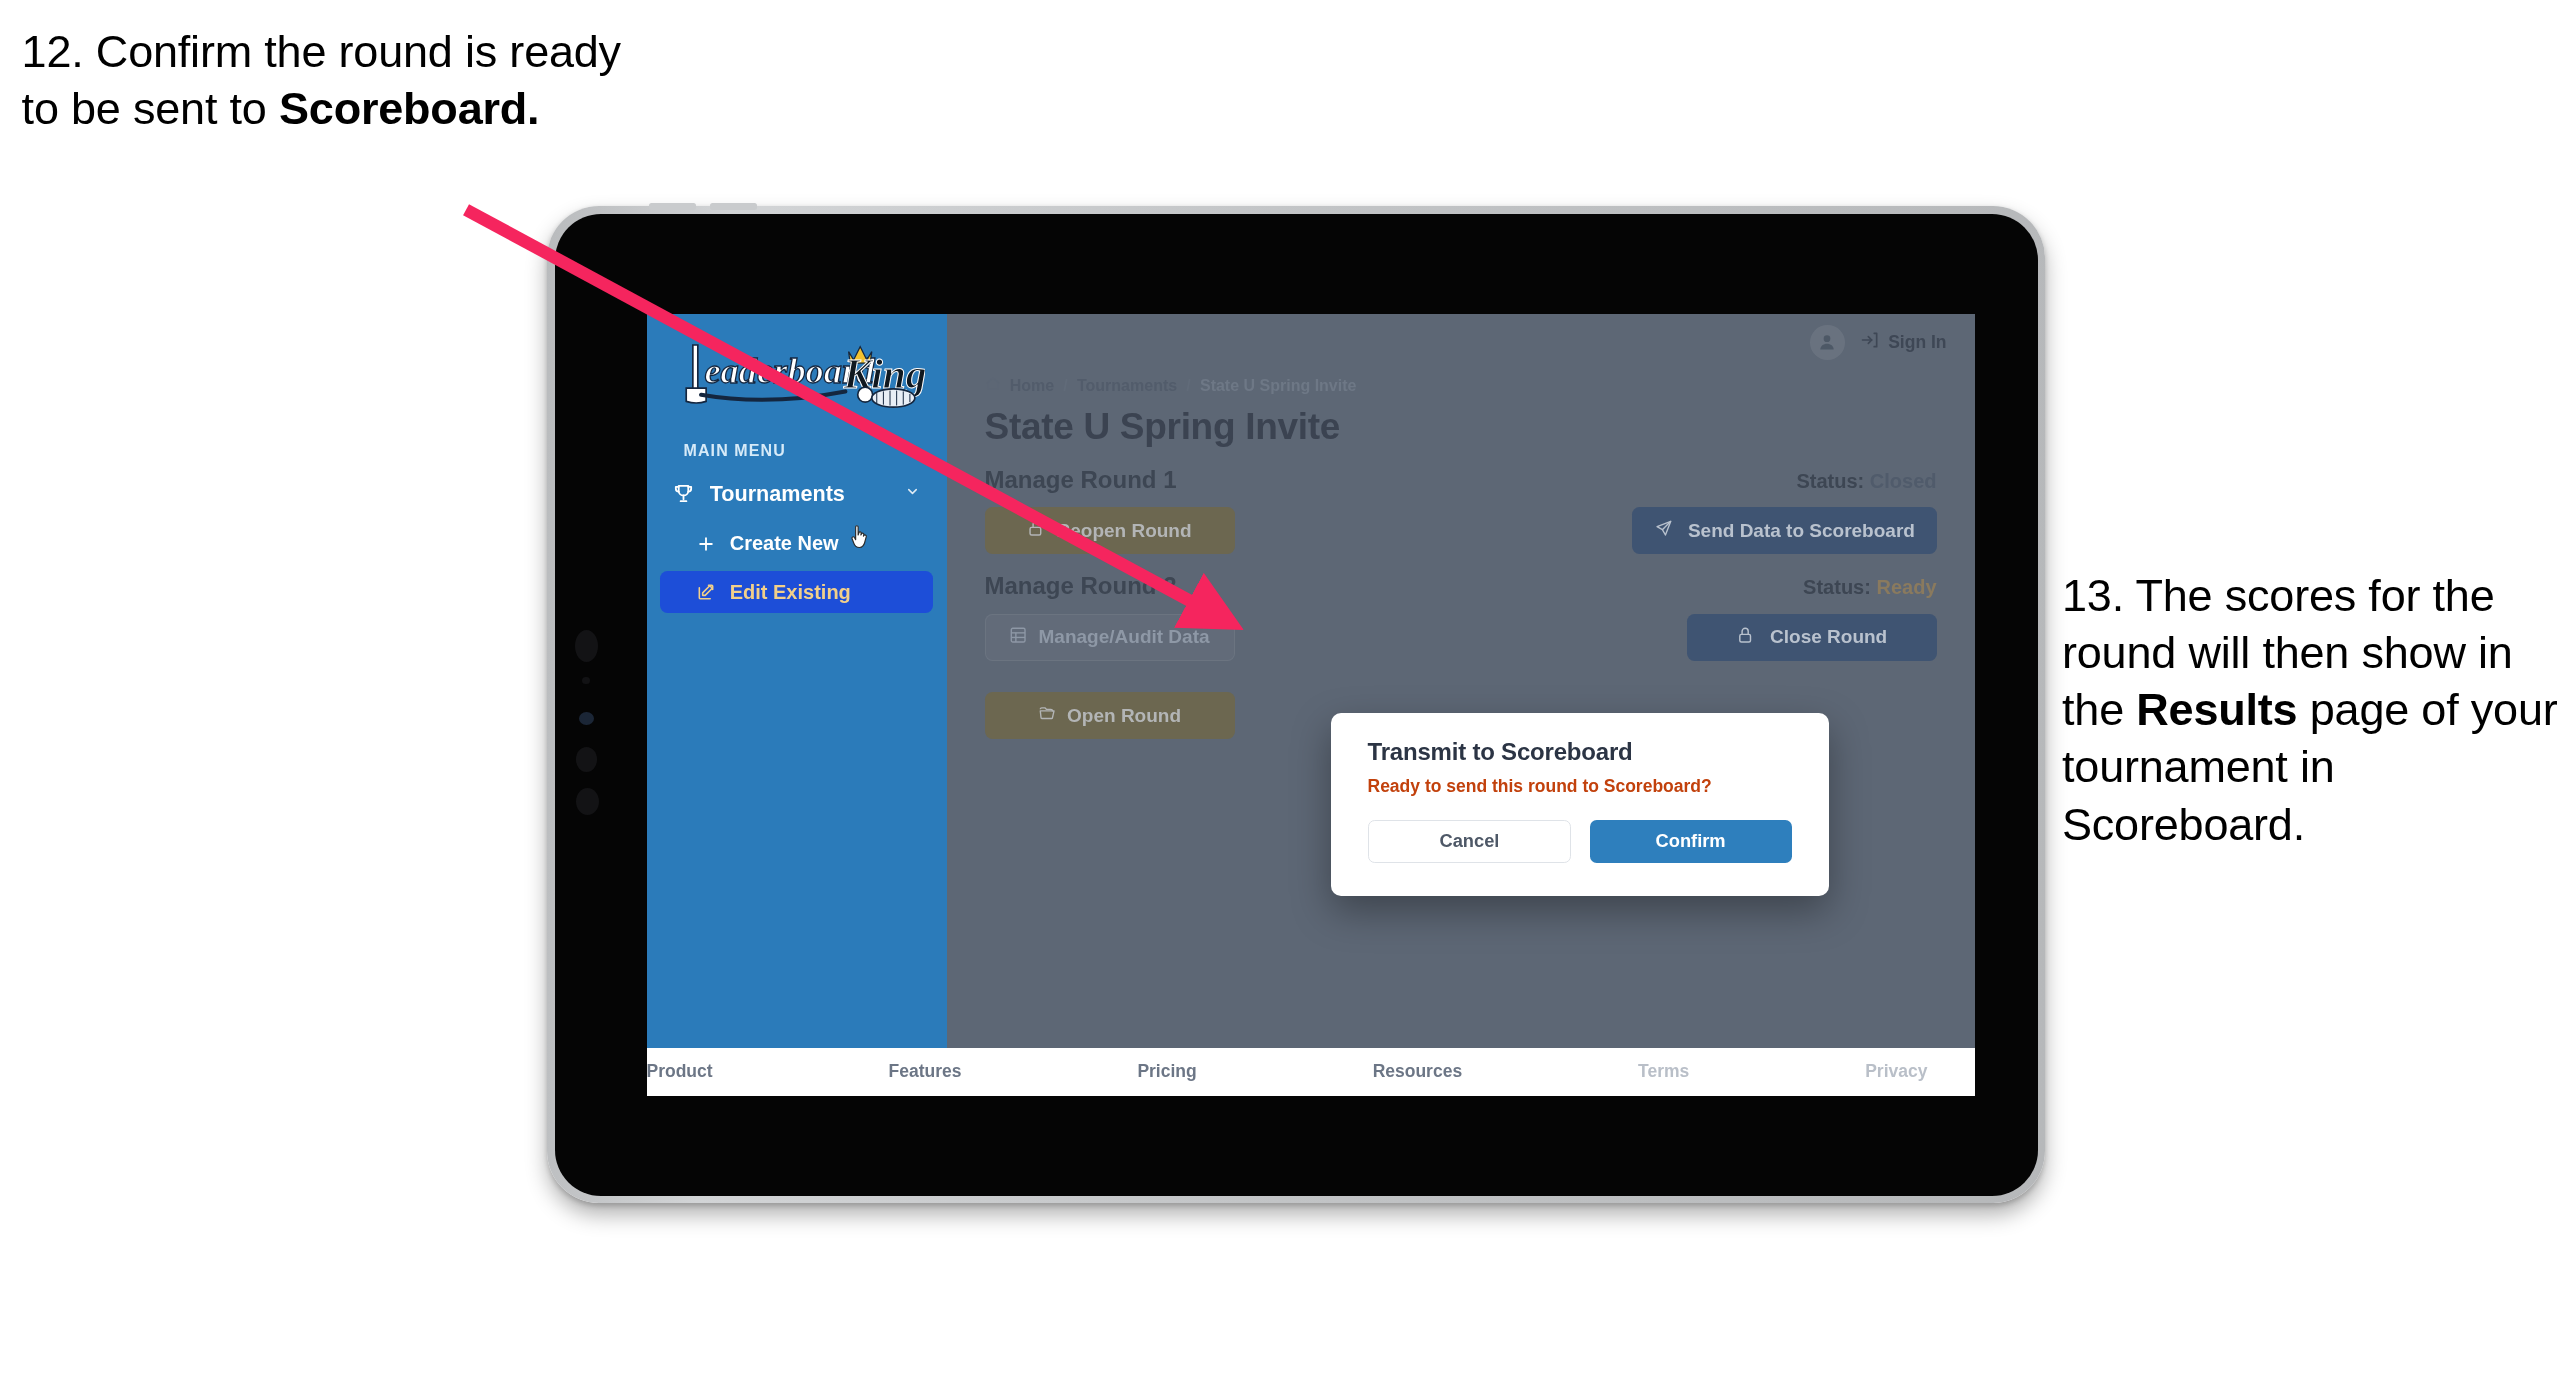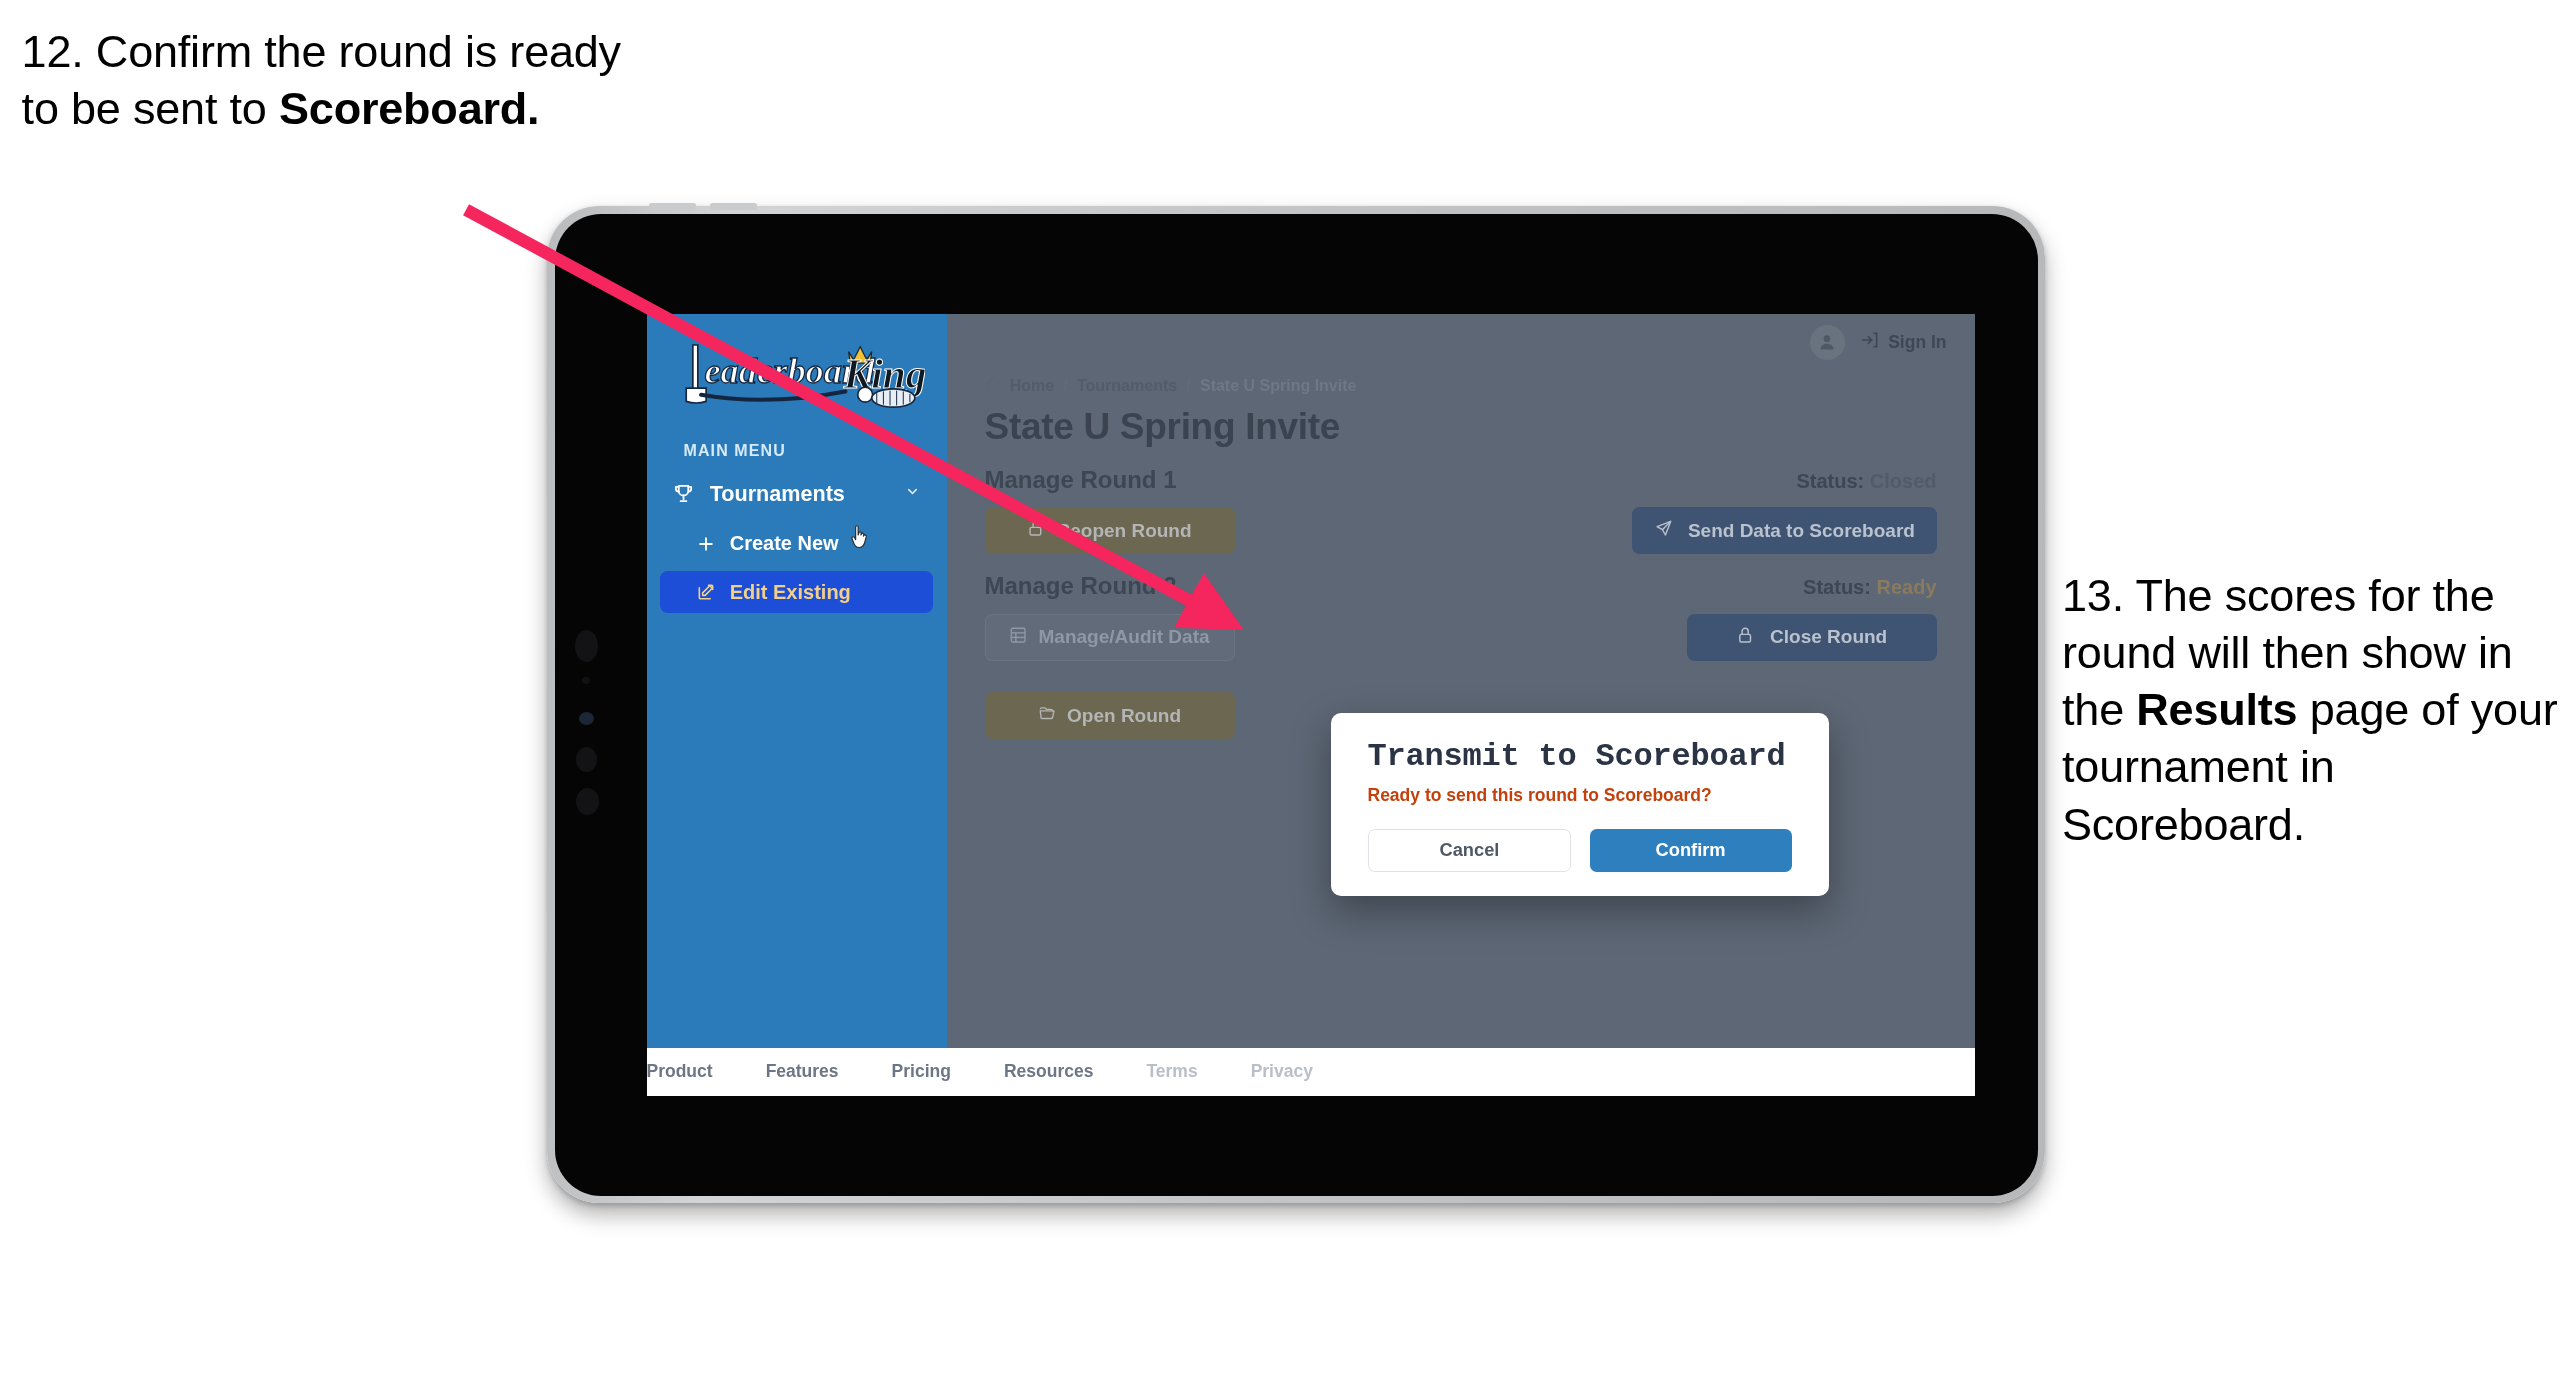--- a/index.html
+++ b/index.html
@@ -264,21 +264,21 @@
   .btn-olive   { background: #6c6750; color: #b3b5b6; }
   .btn-steel   { background: #3f5472; color: #b9c2ce; gap: 16px; }
   .btn-ghost   { background: rgba(255,255,255,0.03); color: #8e98a6; border: 0.8px solid rgba(255,255,255,0.06); }
 
   
   #footer {
     height: 48px;
     background: #ffffff;
     display: flex;
     align-items: center;
-    justify-content: flex-start;
+    justify-content: space-between;
     gap: 53px;
     padding-right: 47px;
     flex: 0 0 48px;
   }
   #footer span { font-size: 17.5px; font-weight: 700; color: #6c7686; }
   #footer .muted { color: #b9bfc8; }
 
   
   #modal {
     position: absolute;
@@ -287,24 +287,23 @@
     width: 498px;
     height: 183px;
     background: #ffffff;
     border-radius: 10px;
     box-shadow: 0 15px 38px rgba(0,0,0,0.34);
     padding: 25px 37px;
     z-index: 10;
   }
   #modal-title {
     color: #2b3444;
-    font-size: 32px;
+    font-size: 24px;
     font-weight: 700;
     letter-spacing: -0.2px;
-    font-family: Liberation Mono, monospace;
   }
   #modal-body {
     margin-top: 10px;
     color: #c2410c;
     font-size: 17.5px;
     font-weight: 600;
   }
   #modal-actions {
     margin-top: 23px;
     display: flex;

